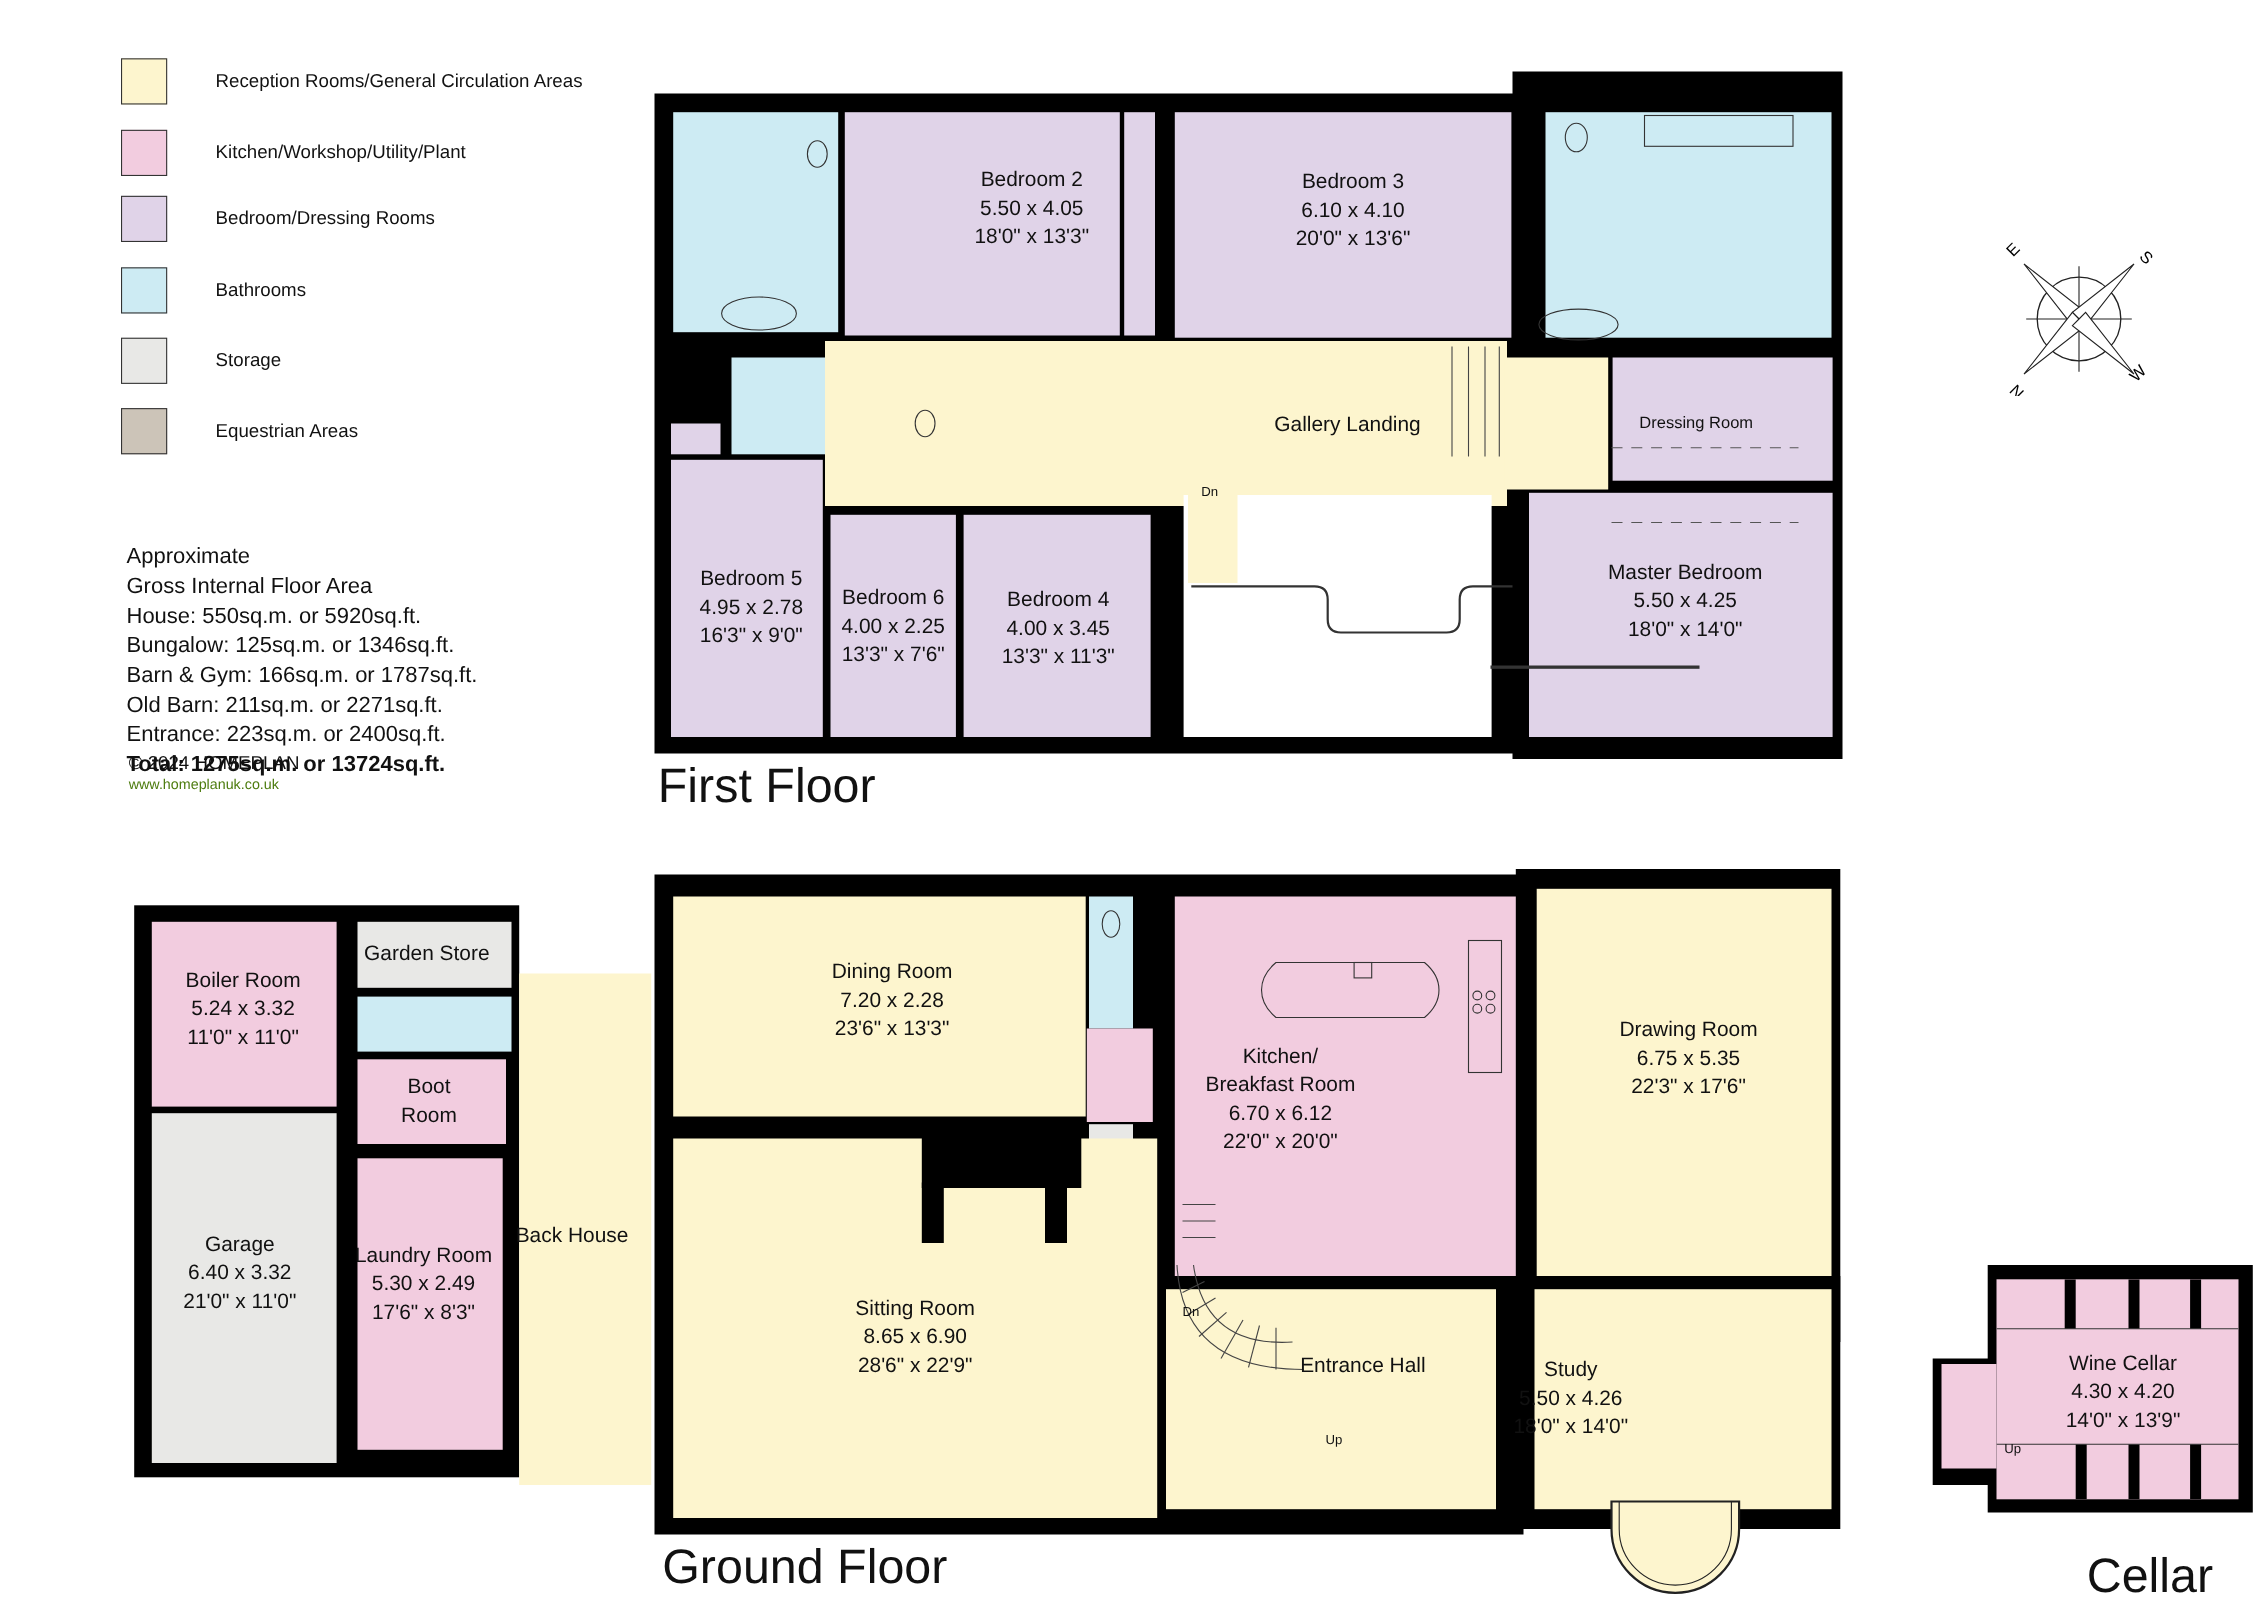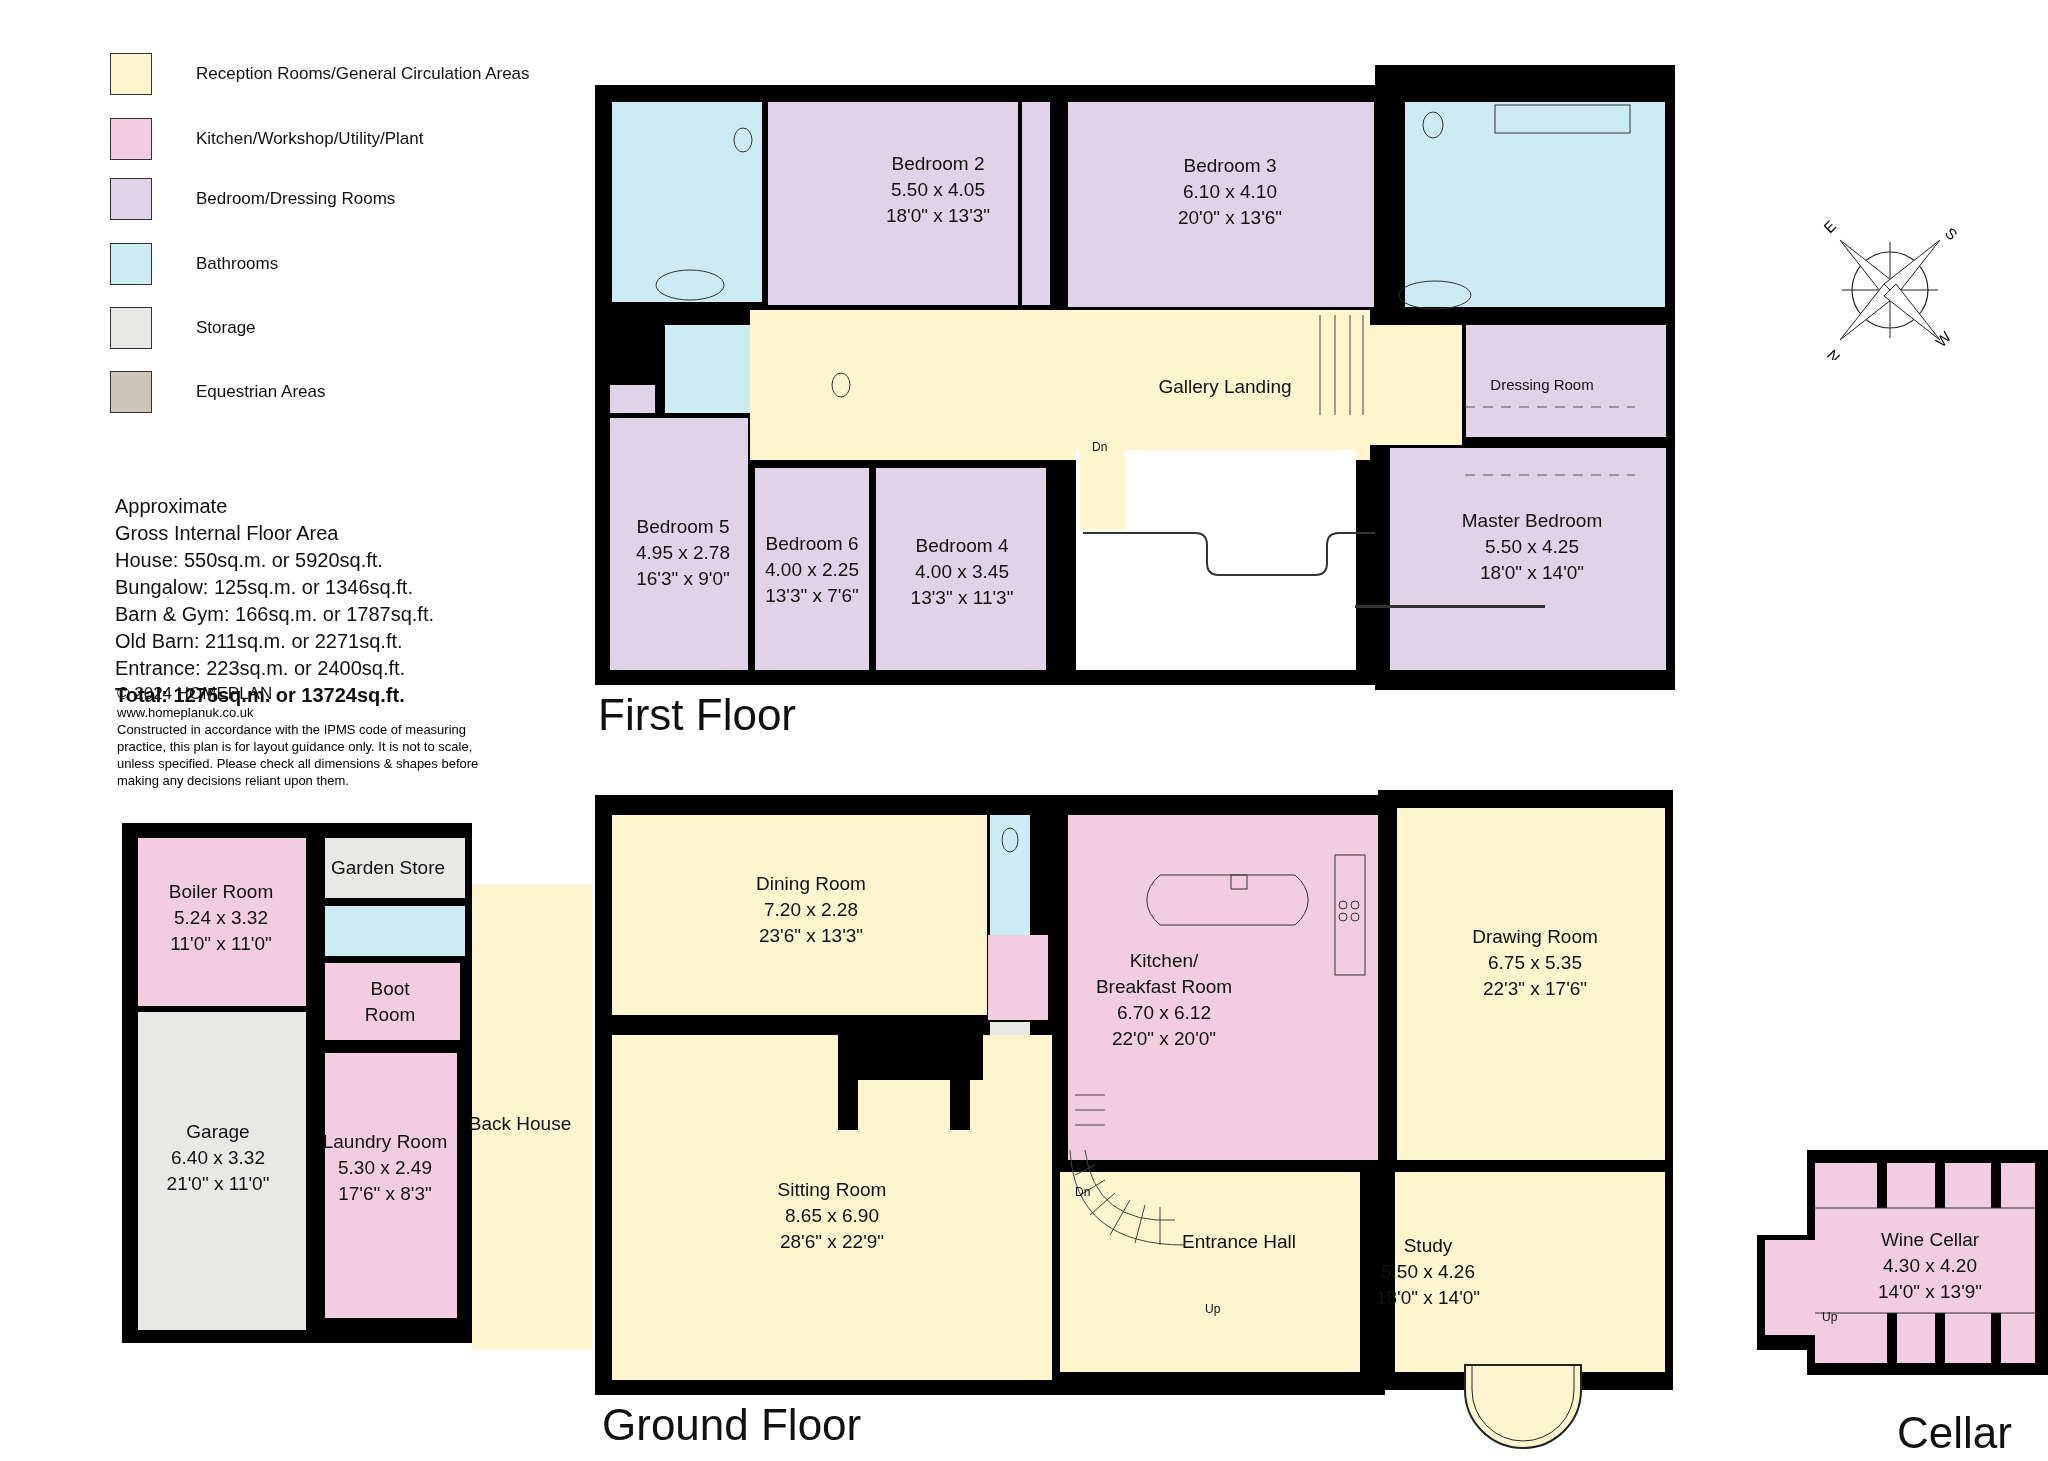--- a/index.html
+++ b/index.html
@@ -4,21 +4,21 @@
 <style>
   html,body{margin:0;padding:0;background:#ffffff;}
   body{width:2048px;height:1461px;position:relative;overflow:hidden;font-family:"Liberation Sans",sans-serif;color:#111;}
   .abs{position:absolute;}
   .legend-item{position:absolute;left:110px;display:flex;align-items:center;}
   .swatch{width:42px;height:42px;border:1.5px solid #333;box-sizing:border-box;}
   .legend-label{margin-left:44px;font-size:17px;}
   .area-block{position:absolute;left:115px;top:462px;font-size:20px;line-height:27px;margin-top:31px;}
   .area-block .bold{font-weight:bold;}
   .copyright{position:absolute;left:117px;top:684px;font-size:17px;}
-  .small{position:absolute;left:117px;top:704px;font-size:13px;line-height:17px;color:#000000;width:380px;}
+  .small{position:absolute;left:117px;top:704px;font-size:13px;line-height:17px;color:#4d7c0f;width:380px;}
   .floor-title{position:absolute;font-size:44px;}
   .room{position:absolute;box-sizing:border-box;}
   .lbl{position:absolute;text-align:center;font-size:19px;line-height:26px;transform:translate(-50%,-50%);white-space:nowrap;}
   .lbl.small-lbl{font-size:15px;}
   .wall{position:absolute;background:#000;}
   svg{position:absolute;}
 </style>
 </head>
 <body>
 
@@ -55,21 +55,20 @@
   <div>House: 550sq.m. or 5920sq.ft.</div>
   <div>Bungalow: 125sq.m. or 1346sq.ft.</div>
   <div>Barn &amp; Gym: 166sq.m. or 1787sq.ft.</div>
   <div>Old Barn: 211sq.m. or 2271sq.ft.</div>
   <div>Entrance: 223sq.m. or 2400sq.ft.</div>
   <div class="bold">Total: 1275sq.m. or 13724sq.ft.</div>
 </div>
 <div class="copyright">© 2024 HOMEPLAN</div>
 <div class="small">
   <div>www.homeplanuk.co.uk</div>
-  <div>Constructed in accordance with the IPMS code of measuring practice, this plan is for layout guidance only. It is not to scale, unless specified.  Please check all dimensions &amp; shapes before making any decisions reliant upon them.</div>
 </div>
 
 <svg style="left:1820px;top:220px" width="140" height="140" viewBox="0 0 140 140">
   <circle cx="70" cy="70" r="38" fill="none" stroke="#222" stroke-width="1.2"></circle>
   <line x1="70" y1="22" x2="70" y2="118" stroke="#222"></line>
   <line x1="22" y1="70" x2="118" y2="70" stroke="#222"></line>
   <polygon points="20,20 76,64 70,70 64,76" fill="#fff" stroke="#222"></polygon>
   <polygon points="120,20 64,64 70,70 76,76" fill="#fff" stroke="#222"></polygon>
   <polygon points="20,120 64,64 70,70 76,76" fill="#fff" stroke="#222"></polygon>
   <polygon points="120,120 76,64 70,70 64,76" fill="#fff" stroke="#222"></polygon>

